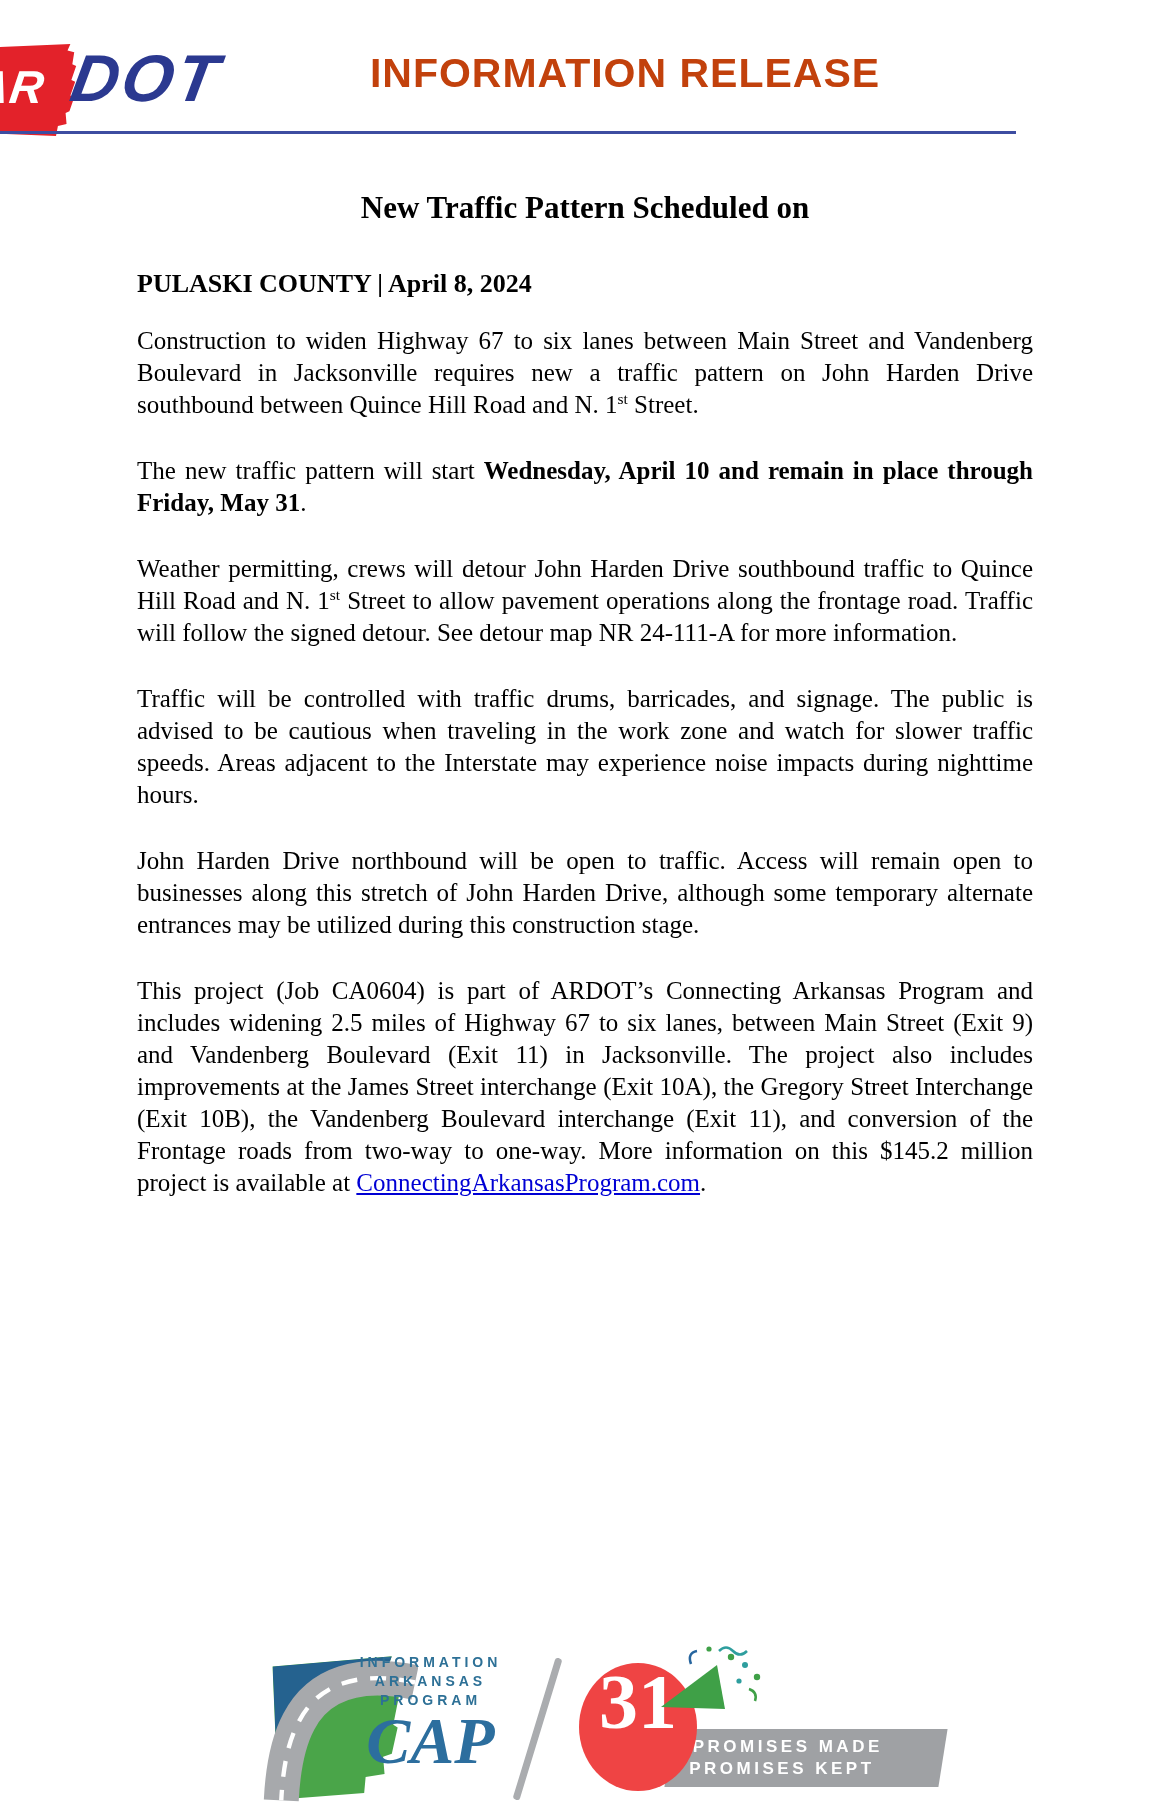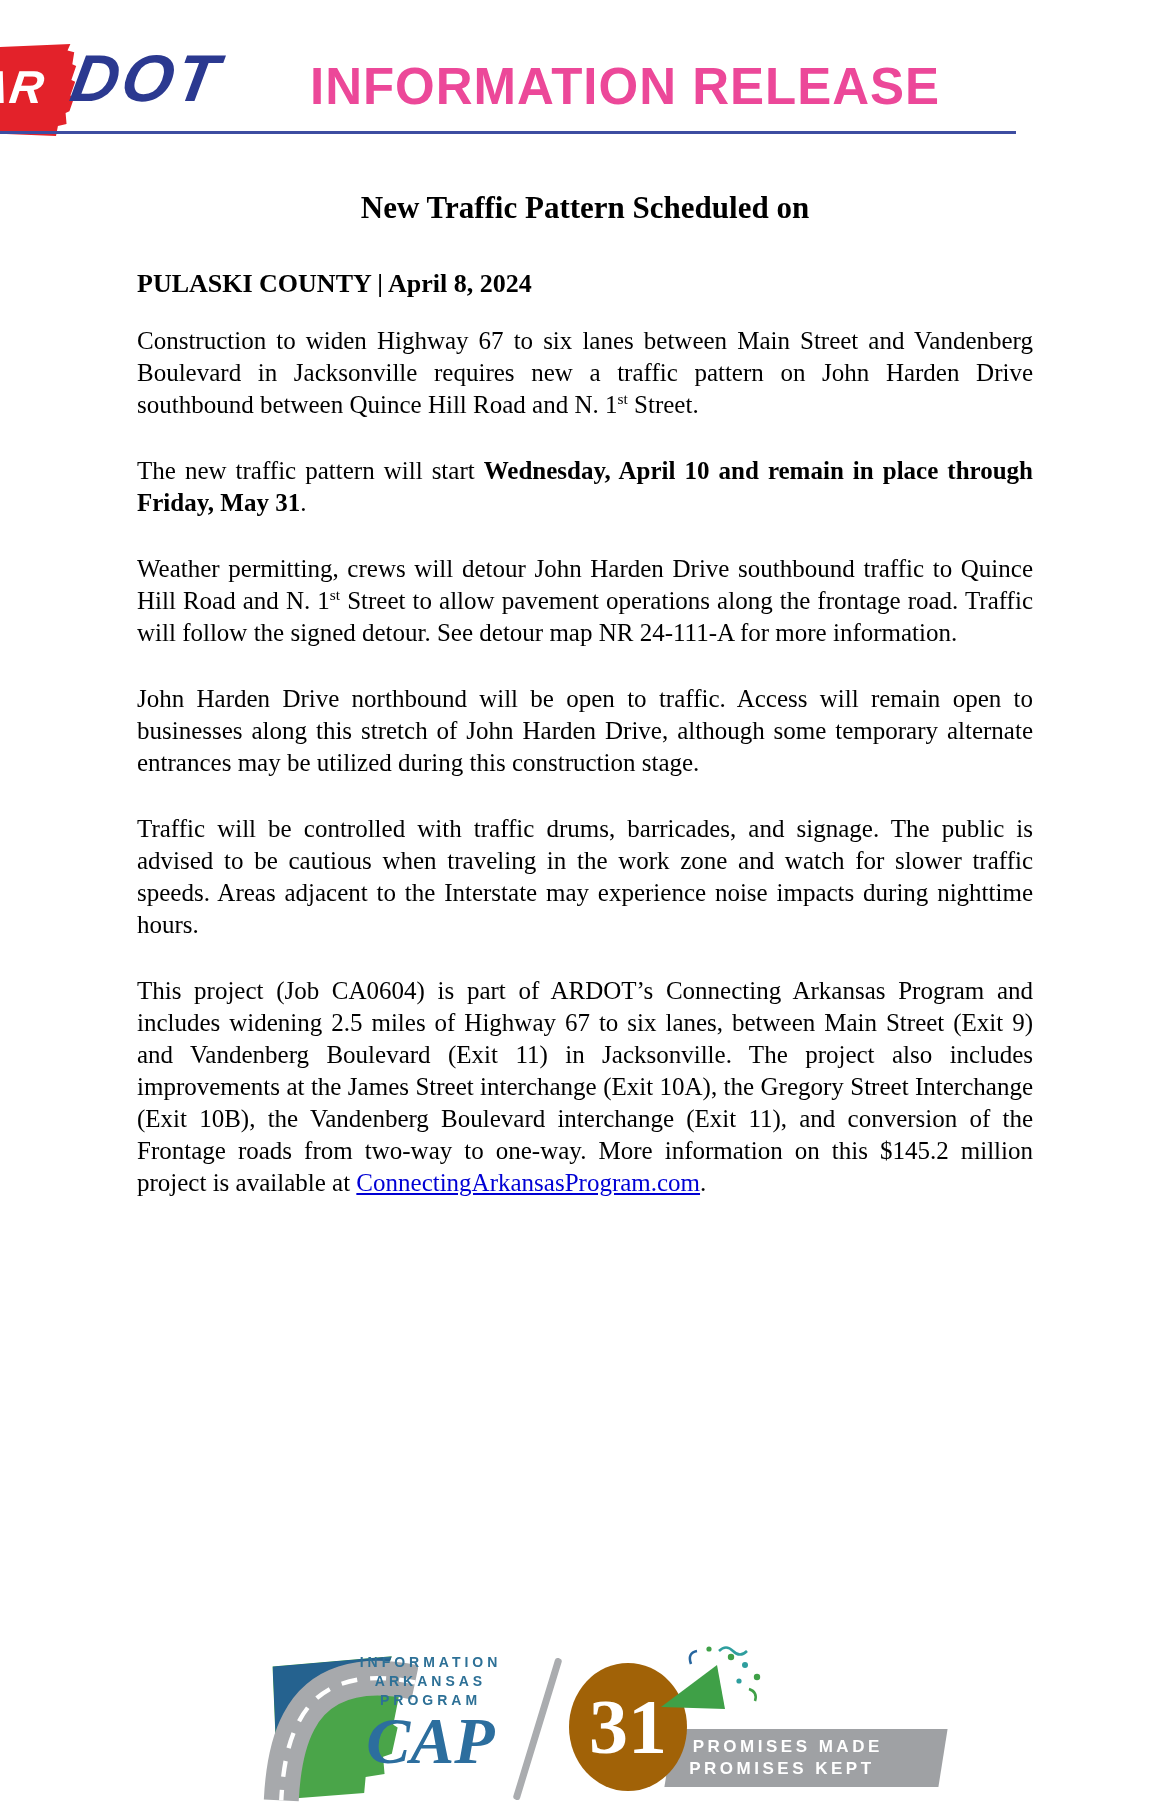--- a/index.html
+++ b/index.html
@@ -25,22 +25,22 @@
     position:absolute; left:88px; top:2px; color:#2B3990;
     font-family:"Liberation Sans", sans-serif; font-weight:800; font-style:italic;
     font-size:66px; transform:skewX(-10deg); letter-spacing:3px;
   }
   .header-text { position:absolute; top:42px; left:80px; width:1090px; text-align:center; }
   .dept-title {
     font-family:"Liberation Sans", sans-serif; font-size:24px; color:#3B4395;
     letter-spacing:2.5px; font-weight:500;
   }
   .release-title {
-    font-family:"Liberation Sans", sans-serif; font-size:51px; font-weight:800;
-    color:#ec4899; letter-spacing:1px; margin-top:15px;
+    font-family:"Liberation Sans", sans-serif; font-size:41px; font-weight:800;
+    color:#c2410c; letter-spacing:1px; margin-top:8px;
   }
   .header-rule { position:absolute; top:131px; left:0; width:1016px; height:3px; background:#3D4DA1; }
 
   
   .content { position:absolute; left:137px; top:188px; width:896px; }
   .page-title {
     font-size:31px; font-weight:bold; text-align:center; line-height:39px; margin:0 0 42px 0;
   }
   .dateline { font-size:26px; font-weight:bold; margin:0 0 26px 0; }
   .content p { font-size:25px; line-height:32px; text-align:justify; margin:12px 0 34px 0; }
@@ -63,22 +63,22 @@
   }
   .slash-divider { width:7px; height:148px; background:#AAACAF; transform:rotate(17deg); border-radius:3px; }
   .badge31 { position:relative; width:345px; height:160px; }
   .badge-banner {
     position:absolute; left:102px; top:80px; width:238px; background:#9FA1A4;
     transform:skewX(-9deg); padding:7px 14px 7px 22px; z-index:1;
     font-family:"Liberation Sans", sans-serif; font-weight:bold; color:#fff;
   }
   .badge-banner div { font-size:17px; letter-spacing:3.5px; line-height:22px; transform:skewX(9deg); }
   .badge-circle {
-    position:absolute; left:2px; top:14px; width:118px; height:128px; background:#a16207;
-    border-radius:50%; display:flex; align-items:center; justify-content:center; z-index:2;
+    position:absolute; left:12px; top:14px; width:118px; height:128px; background:#ef4444;
+    border-radius:50%; display:flex; justify-content:center; z-index:2;
   }
   .badge-number {
     font-family:"Liberation Serif", serif; font-weight:bold; font-size:78px; color:#fff;
     line-height:1;
   }
   .confetti-svg { position:absolute; left:78px; top:-8px; z-index:3; }
 </style>
 </head>
 <body>
 
@@ -99,23 +99,23 @@
       </h1>
 
     <div class="dateline">PULASKI COUNTY | April 8, 2024</div>
 
     <p><span>Construction to widen Highway 67 to six lanes between Main Street and Vandenberg Boulevard in Jacksonville requires new a traffic pattern on John Harden Drive southbound between Quince Hill Road and N. 1</span><sup>st</sup><span> Street.</span></p>
 
     <p><span>The new traffic pattern will start </span><b>Wednesday, April 10 and remain in place through Friday, May 31</b><span>.</span></p>
 
     <p><span>Weather permitting, crews will detour John Harden Drive southbound traffic to Quince Hill Road and N. 1</span><sup>st</sup><span> Street to allow pavement operations along the frontage road. Traffic will follow the signed detour. See detour map NR 24-111-A for more information.</span></p>
 
+    <p>Traffic will be controlled with traffic drums, barricades, and signage. The public is advised to be cautious when traveling in the work zone and watch for slower traffic speeds. Areas adjacent to the Interstate may experience noise impacts during nighttime hours.</p>
+
     <p>John Harden Drive northbound will be open to traffic. Access will remain open to businesses along this stretch of John Harden Drive, although some temporary alternate entrances may be utilized during this construction stage.</p>
-
-    <p>Traffic will be controlled with traffic drums, barricades, and signage. The public is advised to be cautious when traveling in the work zone and watch for slower traffic speeds. Areas adjacent to the Interstate may experience noise impacts during nighttime hours.</p>
 
     <p><span>This project (Job CA0604) is part of ARDOT’s Connecting Arkansas Program and includes widening 2.5 miles of Highway 67 to six lanes, between Main Street (Exit 9) and Vandenberg Boulevard (Exit 11) in Jacksonville. The project also includes improvements at the James Street interchange (Exit 10A), the Gregory Street Interchange (Exit 10B), the Vandenberg Boulevard interchange (Exit 11), and conversion of the Frontage roads from two-way to one-way. More information on this $145.2 million project is available at </span><a href="#" class="body-link">ConnectingArkansasProgram.com</a><span>.</span></p>
   </div>
 
   <div class="footer">
 
     <div class="cap-logo">
       <svg class="cap-state-svg" width="160" height="160" viewBox="0 0 110 110">
         <defs>
           <clipPath id="stateClip">

